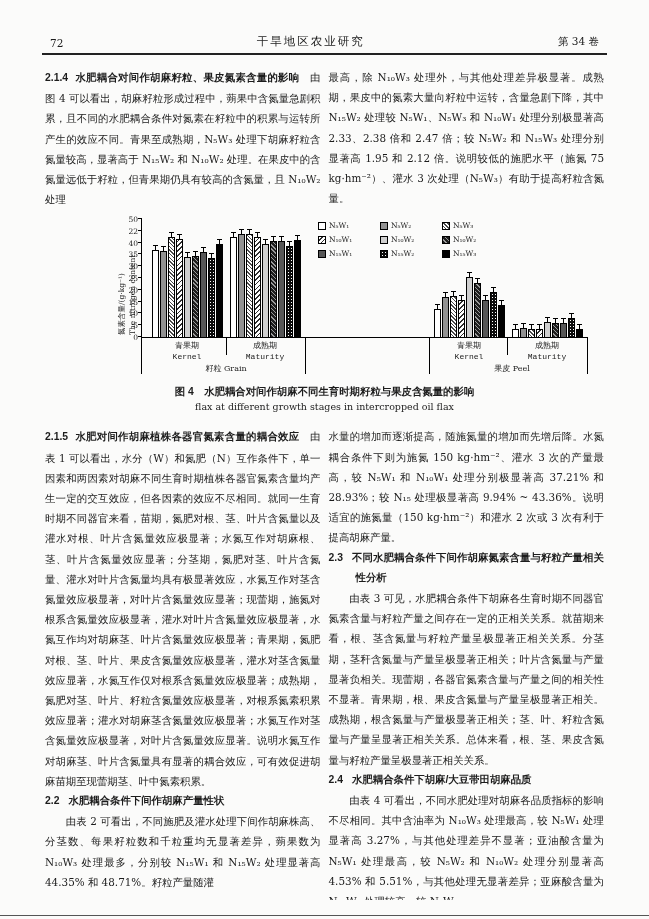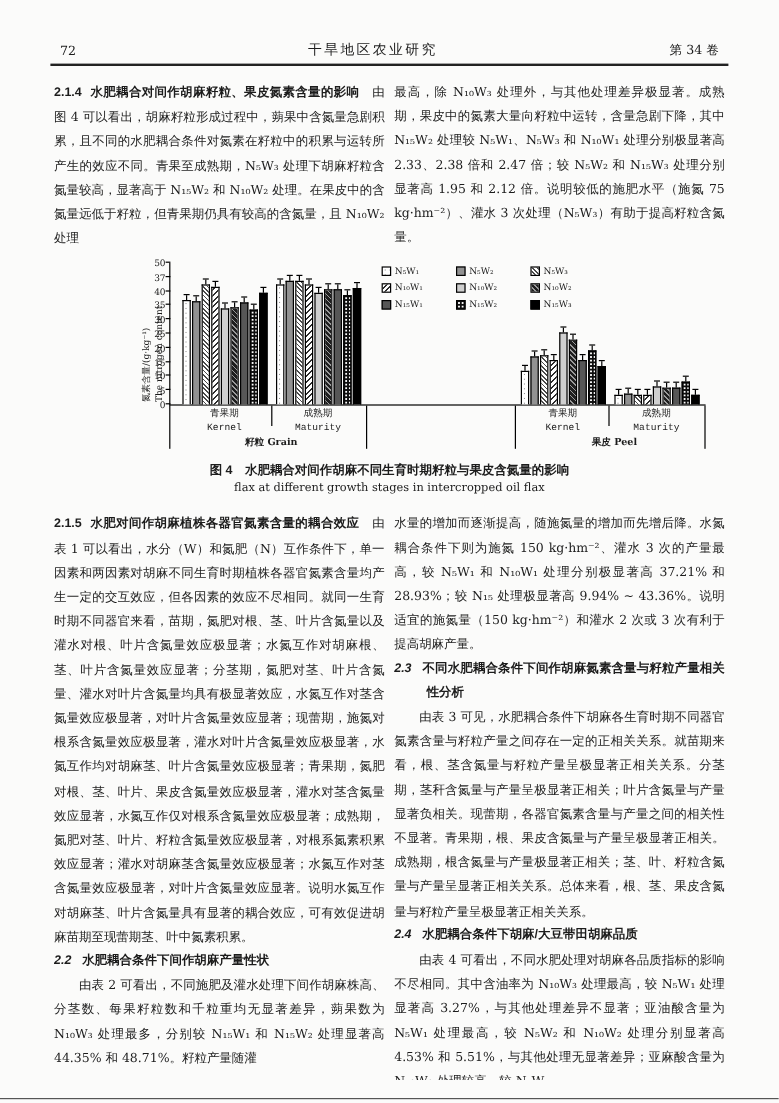--- a/index.html
+++ b/index.html
@@ -13,21 +13,21 @@
   .hdr .jt{font-size:11.5px;letter-spacing:2px;}
 
   
   .cols{display:flex;gap:8px;margin:12px 45px 0 45px;}
   .col{width:276px;font-size:10.4px;line-height:20.2px;text-align:justify;}
   .para{margin:0;}
   .para.indent{text-indent:2em;}
   .ph{font-weight:bold;font-family:"Liberation Sans","DejaVu Sans",sans-serif;}
   .ph.num{margin-right:7px;}
   .sec-head{margin:0;font-weight:bold;font-family:"Liberation Sans","DejaVu Sans",sans-serif;}
-  .sec-head .num{margin-right:9px;font-style:italic;}
+  .sec-head .num{margin-right:9px;}
   .sec-head.hang{padding-left:2.6em;text-indent:-2.6em;}
   .botcols{height:474px;overflow:hidden;}
 
   
   .figure{margin:10px 45px 0 45px;}
   .chart-row{display:flex;margin-left:70px;margin-top:4px;}
   .ylabel-wrap{position:relative;width:26px;height:118px;flex:none;}
   .yl{position:absolute;top:116px;white-space:nowrap;font-size:7.5px;
       transform-origin:0 0;transform:rotate(-90deg);}
   .yl.zh{left:2px;}
@@ -40,21 +40,21 @@
   .ytick-label{position:absolute;left:-24px;width:20px;text-align:right;font-size:7.5px;line-height:9px;}
   .ytick-mark{position:absolute;left:-4px;width:4px;height:1px;background:#000;}
   .legend{position:absolute;left:176px;top:2px;display:grid;grid-template-columns:62px 62px 66px;row-gap:5px;background:transparent;}
   .lg-item{display:flex;align-items:center;font-size:7.5px;white-space:nowrap;}
   .sw{width:8px;height:8px;border:1px solid #000;margin-right:3px;box-sizing:border-box;flex:none;}
   #xlabels{position:relative;width:446px;height:40px;font-size:8px;}
   .stage-cell{position:absolute;top:3px;width:80px;text-align:center;line-height:1.3;font-family:Liberation Mono, monospace;}
   .vline{position:absolute;width:1px;background:#000;top:0;}
   .vline.short{height:17px;}
   .vline.tall{height:36px;}
-  .part-label{position:absolute;top:25px;width:130px;text-align:center;font-weight:bold;}
+  .part-label{position:absolute;top:25px;width:130px;text-align:center;}
 
   
   .pat-0{background-color:#fff;background-image:radial-gradient(#777 0.5px,transparent 0.6px);background-size:4px 4px;}
   .pat-1{background:#929292;}
   .pat-2{background:repeating-linear-gradient(45deg,#fff 0 1.6px,#4a4a4a 1.6px 2.6px);}
   .pat-3{background:repeating-linear-gradient(-45deg,#fff 0 2.2px,#2e2e2e 2.2px 3.4px);}
   .pat-4{background:#cfcfcf;}
   .pat-5{background:repeating-linear-gradient(45deg,#1e1e1e 0 2px,#9a9a9a 2px 3px);}
   .pat-6{background:#575757;}
   .pat-7{background-color:#0d0d0d;background-image:radial-gradient(#fff 0.6px,transparent 0.7px);background-size:3px 3px;}
@@ -108,21 +108,21 @@
             <div class="ytick-label" style="top: 67px;">20</div>
             <div class="ytick-mark" style="top: 70px;"></div>
             <div class="ytick-label" style="top: 55px;">25</div>
             <div class="ytick-mark" style="top: 58px;"></div>
             <div class="ytick-label" style="top: 43px;">30</div>
             <div class="ytick-mark" style="top: 46px;"></div>
             <div class="ytick-label" style="top: 31px;">35</div>
             <div class="ytick-mark" style="top: 34px;"></div>
             <div class="ytick-label" style="top: 20px;">40</div>
             <div class="ytick-mark" style="top: 23px;"></div>
-            <div class="ytick-label" style="top: 8px;">37</div>
+            <div class="ytick-label" style="top: 8px;">22</div>
             <div class="ytick-mark" style="top: 11px;"></div>
             <div class="ytick-label" style="top: -4px;">50</div>
             <div class="ytick-mark" style="top: -1px;"></div>
             <div class="bar pat-0" style="left: 10px; height: 87px;"></div>
             <div class="err" style="left: 11px; bottom: 87px;"></div>
             <div class="bar pat-0" style="left: 88px; height: 100px;"></div>
             <div class="err" style="left: 89px; bottom: 100px;"></div>
             <div class="bar pat-0" style="left: 292px; height: 28px;"></div>
             <div class="err" style="left: 293px; bottom: 28px;"></div>
             <div class="bar pat-0" style="left: 370px; height: 8px;"></div>

